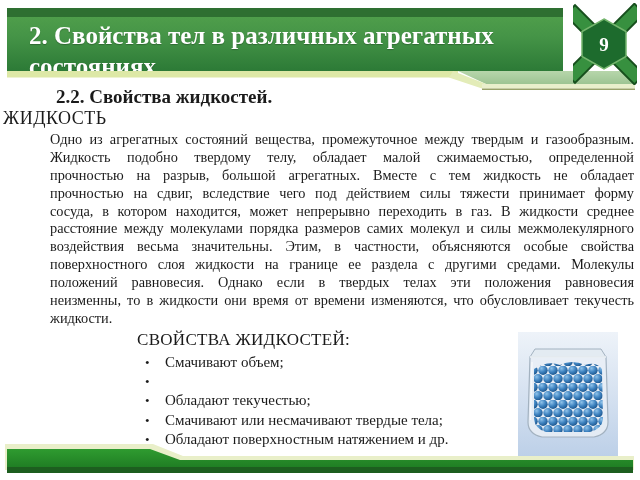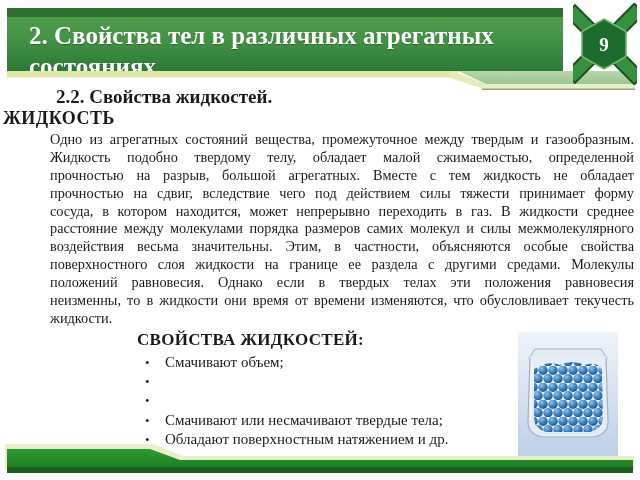--- a/index.html
+++ b/index.html
@@ -28,36 +28,36 @@
   .ribbon-decor{position:absolute;left:7px;top:71px;width:628px;height:24px;}
   
   .badge{position:absolute;left:573px;top:3px;width:64px;height:82px;}
   
   .subtitle{
     position:absolute;left:17px;top:86px;
     font-size:19px;font-weight:bold;white-space:nowrap;margin-left:39px;
   }
   .section-heading{
     position:absolute;left:3px;top:108px;
-    font-size:18px;font-weight:bold;letter-spacing:0.5px;white-space:nowrap;
+    font-size:18px;font-weight:normal;letter-spacing:0.5px;white-space:nowrap;
   }
   .body-text{
     position:absolute;left:6px;top:131px;width:628px;
     font-size:14.3px;
   }
   .body-line{
     height:17.9px;line-height:17.9px;
     text-align:justify;text-align-last:justify;
     white-space:normal;
     margin-left:44px;
   }
   .body-line.last{text-align-last:left;}
   .props-heading{
     position:absolute;left:137px;top:330px;
-    font-size:17px;font-weight:bold;letter-spacing:0.3px;white-space:nowrap;
+    font-size:17px;font-weight:normal;letter-spacing:0.3px;white-space:nowrap;
   }
   .props-list{
     position:absolute;left:145px;top:353px;width:370px;
     font-size:15px;
   }
   .props-item{
     position:relative;height:19.2px;line-height:19.2px;
     padding-left:20px;white-space:nowrap;
   }
   .props-item .dot{
@@ -126,20 +126,21 @@
   <div class="props-list">
     <div class="props-item">
       <span class="dot">•</span>
       <span>Смачивают объем;</span>
     </div>
     <div class="props-item">
       <span class="dot">•</span>
     </div>
     <div class="props-item">
       <span class="dot">•</span>
+      <span>Обладают текучестью;</span>
     </div>
     <div class="props-item">
       <span class="dot">•</span>
       <span>Смачивают или несмачивают твердые тела;</span>
     </div>
     <div class="props-item">
       <span class="dot">•</span>
       <span>Обладают поверхностным натяжением и др.</span>
     </div>
   </div>

